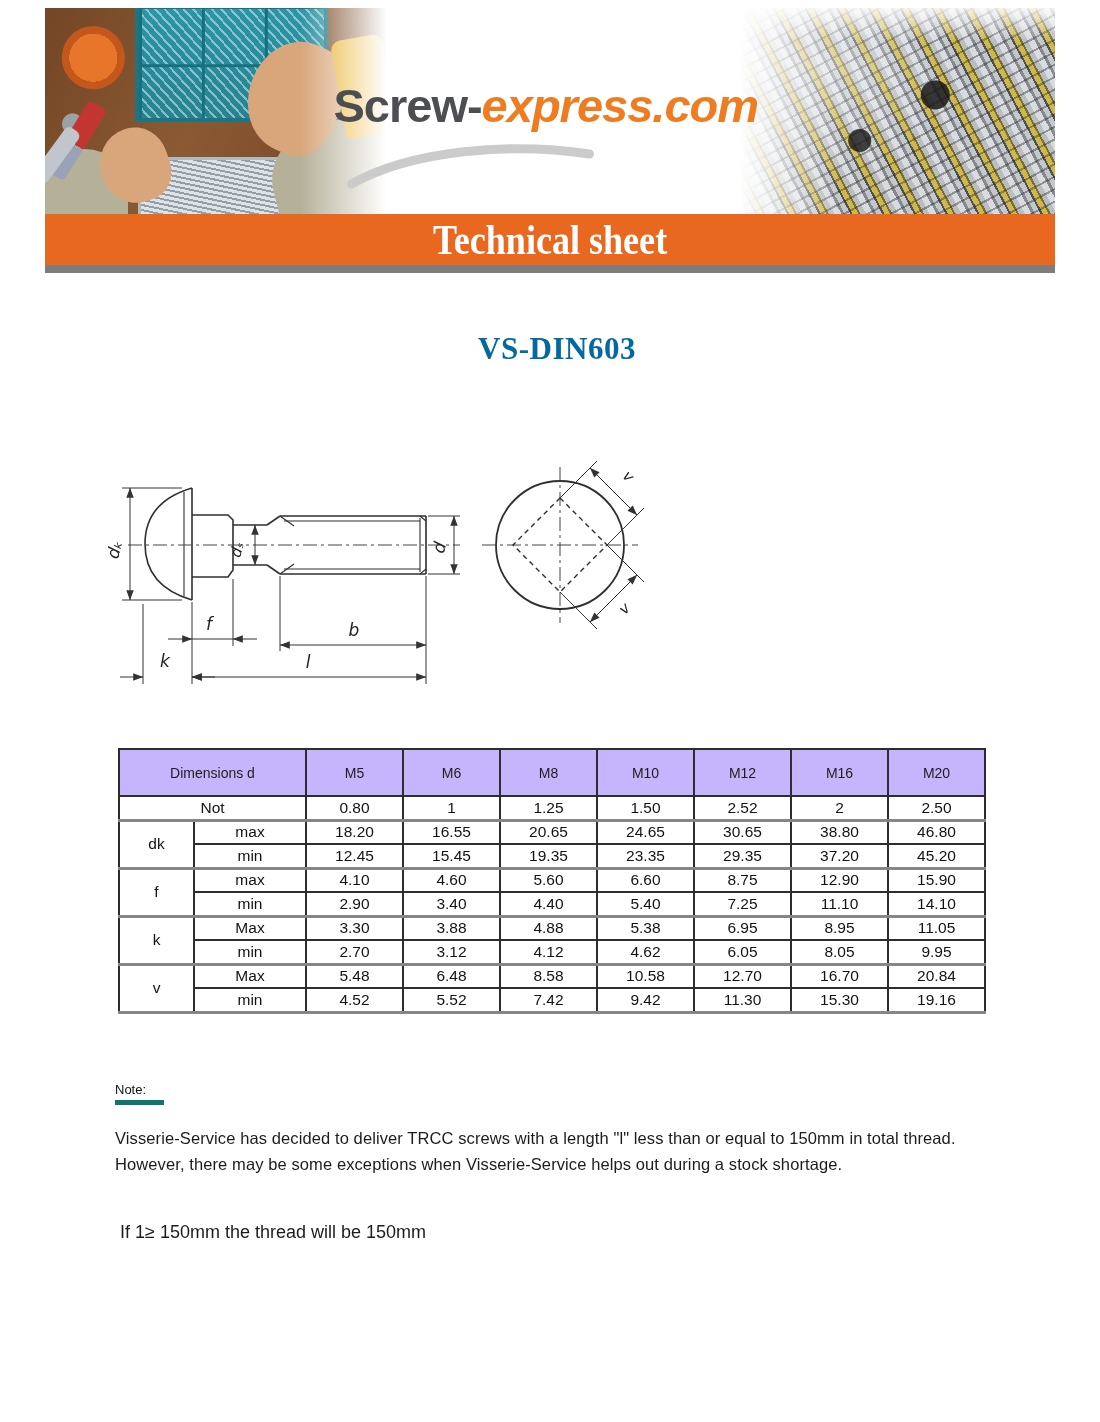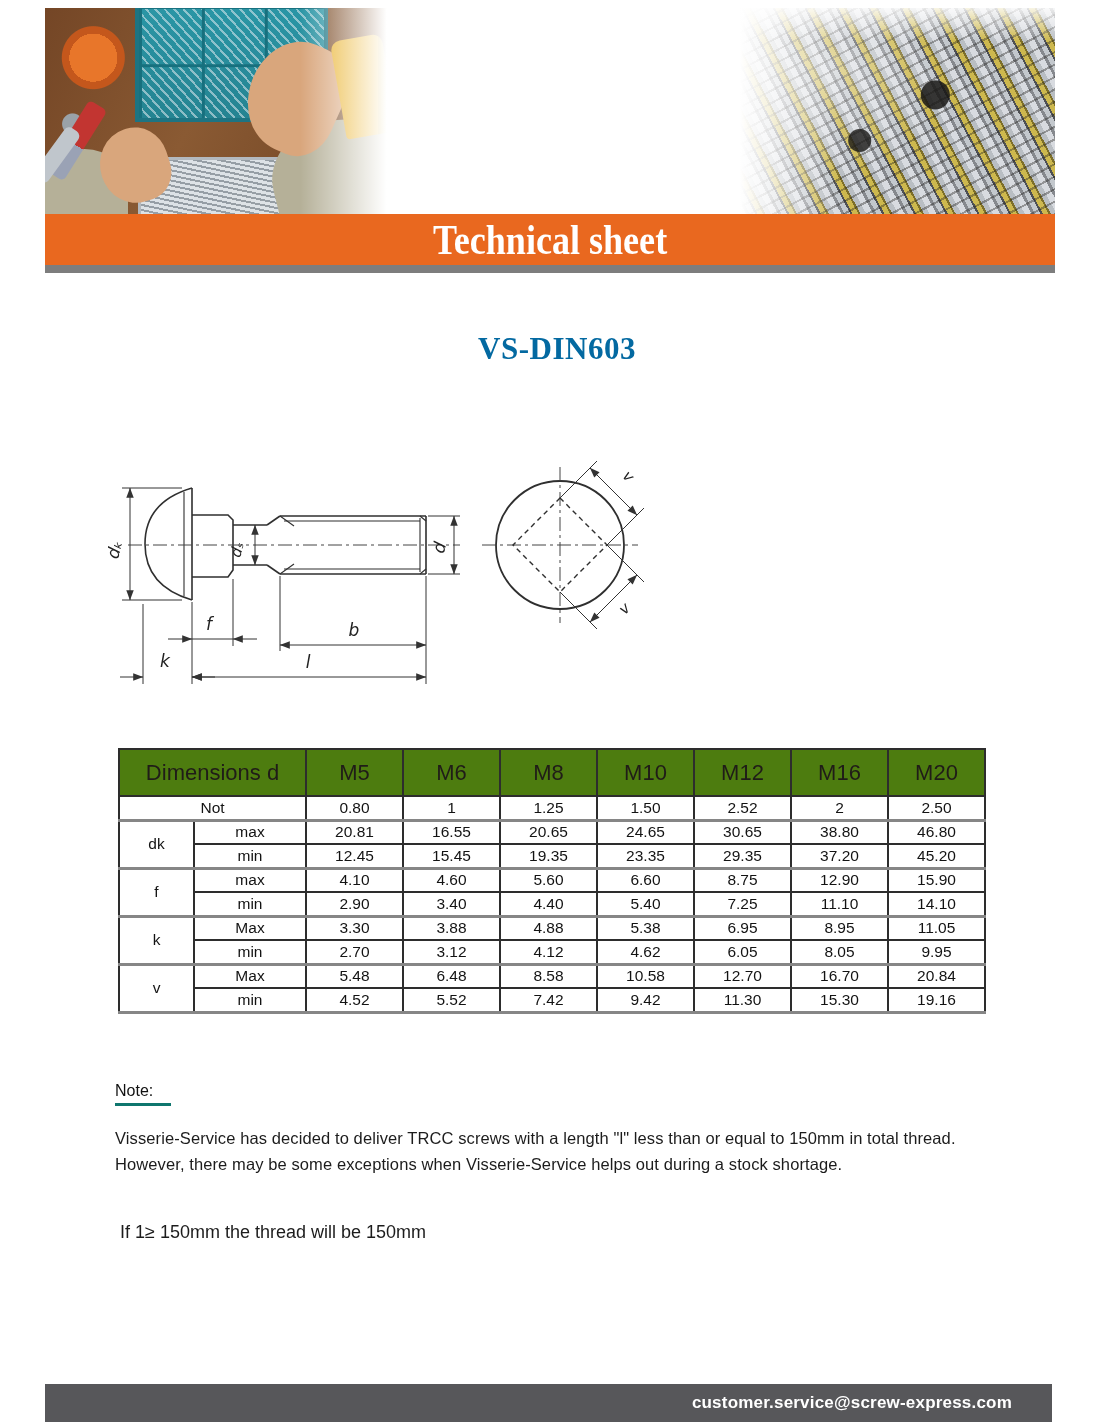--- a/index.html
+++ b/index.html
@@ -86,31 +86,31 @@
 
   
   .drawing { position:absolute; left:108px; top:452px; }
   .drawing text { font-family:"DejaVu Sans", sans-serif; font-style:italic; fill:#222; }
 
   
   .dims-table { position:absolute; left:118px; top:748px; width:867px; border-collapse:collapse;
       table-layout:fixed; color:#131313; }
   .dims-table th, .dims-table td { border:2px solid #2d2d2d; text-align:center; vertical-align:middle; padding:0; }
   .dims-table { border:2px solid #2d2d2d; border-bottom:3px solid #868686; }
-  .dims-table thead th { background:#4d7c0f; height:47px; font-weight:400; font-size:22px; color:#201c18; }
+  .dims-table thead th { background:#c4b5fd; height:47px; font-weight:400; font-size:14px; color:#201c18; }
   .row-pitch td { height:26px; font-size:15.5px;margin-top:47px; }
   .pitch-label { font-size:12.5px; }
   .dims-table tbody td { font-size:15.5px; height:24px; }
   td.dim-cell { font-size:15px; }
   tr.g-first td { border-top:3px solid #868686; }
   tr.g-second td { border-top:2px solid #6e6e6e; }
 
   
-  .note-heading { position:absolute; left:115px; top:1082px; font-size:16px; color:#111;
-      border-bottom:3px solid #0f766e; padding:0 18px 3px 0; }
+  .note-heading { position:absolute; left:115px; top:1082px; font-size:13px; color:#111;
+      border-bottom:5px solid #0f766e; padding:0 18px 3px 0; }
   .note-paragraph { position:absolute; left:115px; top:1125px; width:860px; font-size:16.5px;
       line-height:1.6; color:#1c1c1c; letter-spacing:.1px; }
   .thread-line { position:absolute; left:120px; top:1222px; font-size:18px; color:#1c1c1c; }
 
   
   .footer-bar { position:absolute; left:45px; top:1384px; width:1007px; height:38px; background:#57575a; }
   .footer-bar span { display:block; text-align:right; padding-right:40px; line-height:38px;
       color:#fff; font-weight:bold; font-size:17px; letter-spacing:.2px; }
 </style>
 </head>
@@ -131,20 +131,26 @@
     <div class="screwdriver-shape"></div>
     <div class="wrench-shape"></div>
     <div class="drill-shape"></div>
     <div class="fade"></div>
   </div>
 
   <div class="photo photo-right">
     <div class="fade"></div>
   </div>
 
+  <div class="logo">
+    <span class="p1">Screw-</span><span class="p2">express.com</span>
+    <svg class="swoosh" width="260" height="50" viewBox="0 0 260 50">
+      <path d="M10,44 C70,10 170,2 248,14" fill="none" stroke="#cbcbcb" stroke-width="9" stroke-linecap="round"></path>
+    </svg>
+  </div>
 
   <div class="banner">
     <span>Technical sheet</span>
   </div>
   <div class="gray-strip"></div>
 
   <div class="doc-title">VS-DIN603</div>
 
   <svg class="drawing" width="560" height="245" viewBox="0 0 560 245">
     <defs>
@@ -258,21 +264,21 @@
         <td>1.25</td>
         <td>1.50</td>
         <td>2.52</td>
         <td>2</td>
         <td>2.50</td>
       </tr>
 
       <tr class="g-first">
         <td rowspan="2" class="dim-cell">dk</td>
         <td>max</td>
-        <td>20.81</td>
+        <td>18.20</td>
         <td>16.55</td>
         <td>20.65</td>
         <td>24.65</td>
         <td>30.65</td>
         <td>38.80</td>
         <td>46.80</td>
       </tr>
       <tr class="g-second">
         <td>min</td>
         <td>12.45</td>
@@ -349,17 +355,14 @@
         <td>15.30</td>
         <td>19.16</td>
       </tr>
     </tbody>
   </table>
 
   <div class="note-heading">Note:</div>
   <div class="note-paragraph">Visserie-Service has decided to deliver TRCC screws with a length "l" less than or equal to 150mm in total thread. However, there may be some exceptions when Visserie-Service helps out during a stock shortage.</div>
   <div class="thread-line">If 1≥ 150mm the thread will be 150mm</div>
 
-  <div class="footer-bar">
-    <span>customer.service@screw-express.com</span>
-  </div>
 
 </div>
 
 </body></html>

